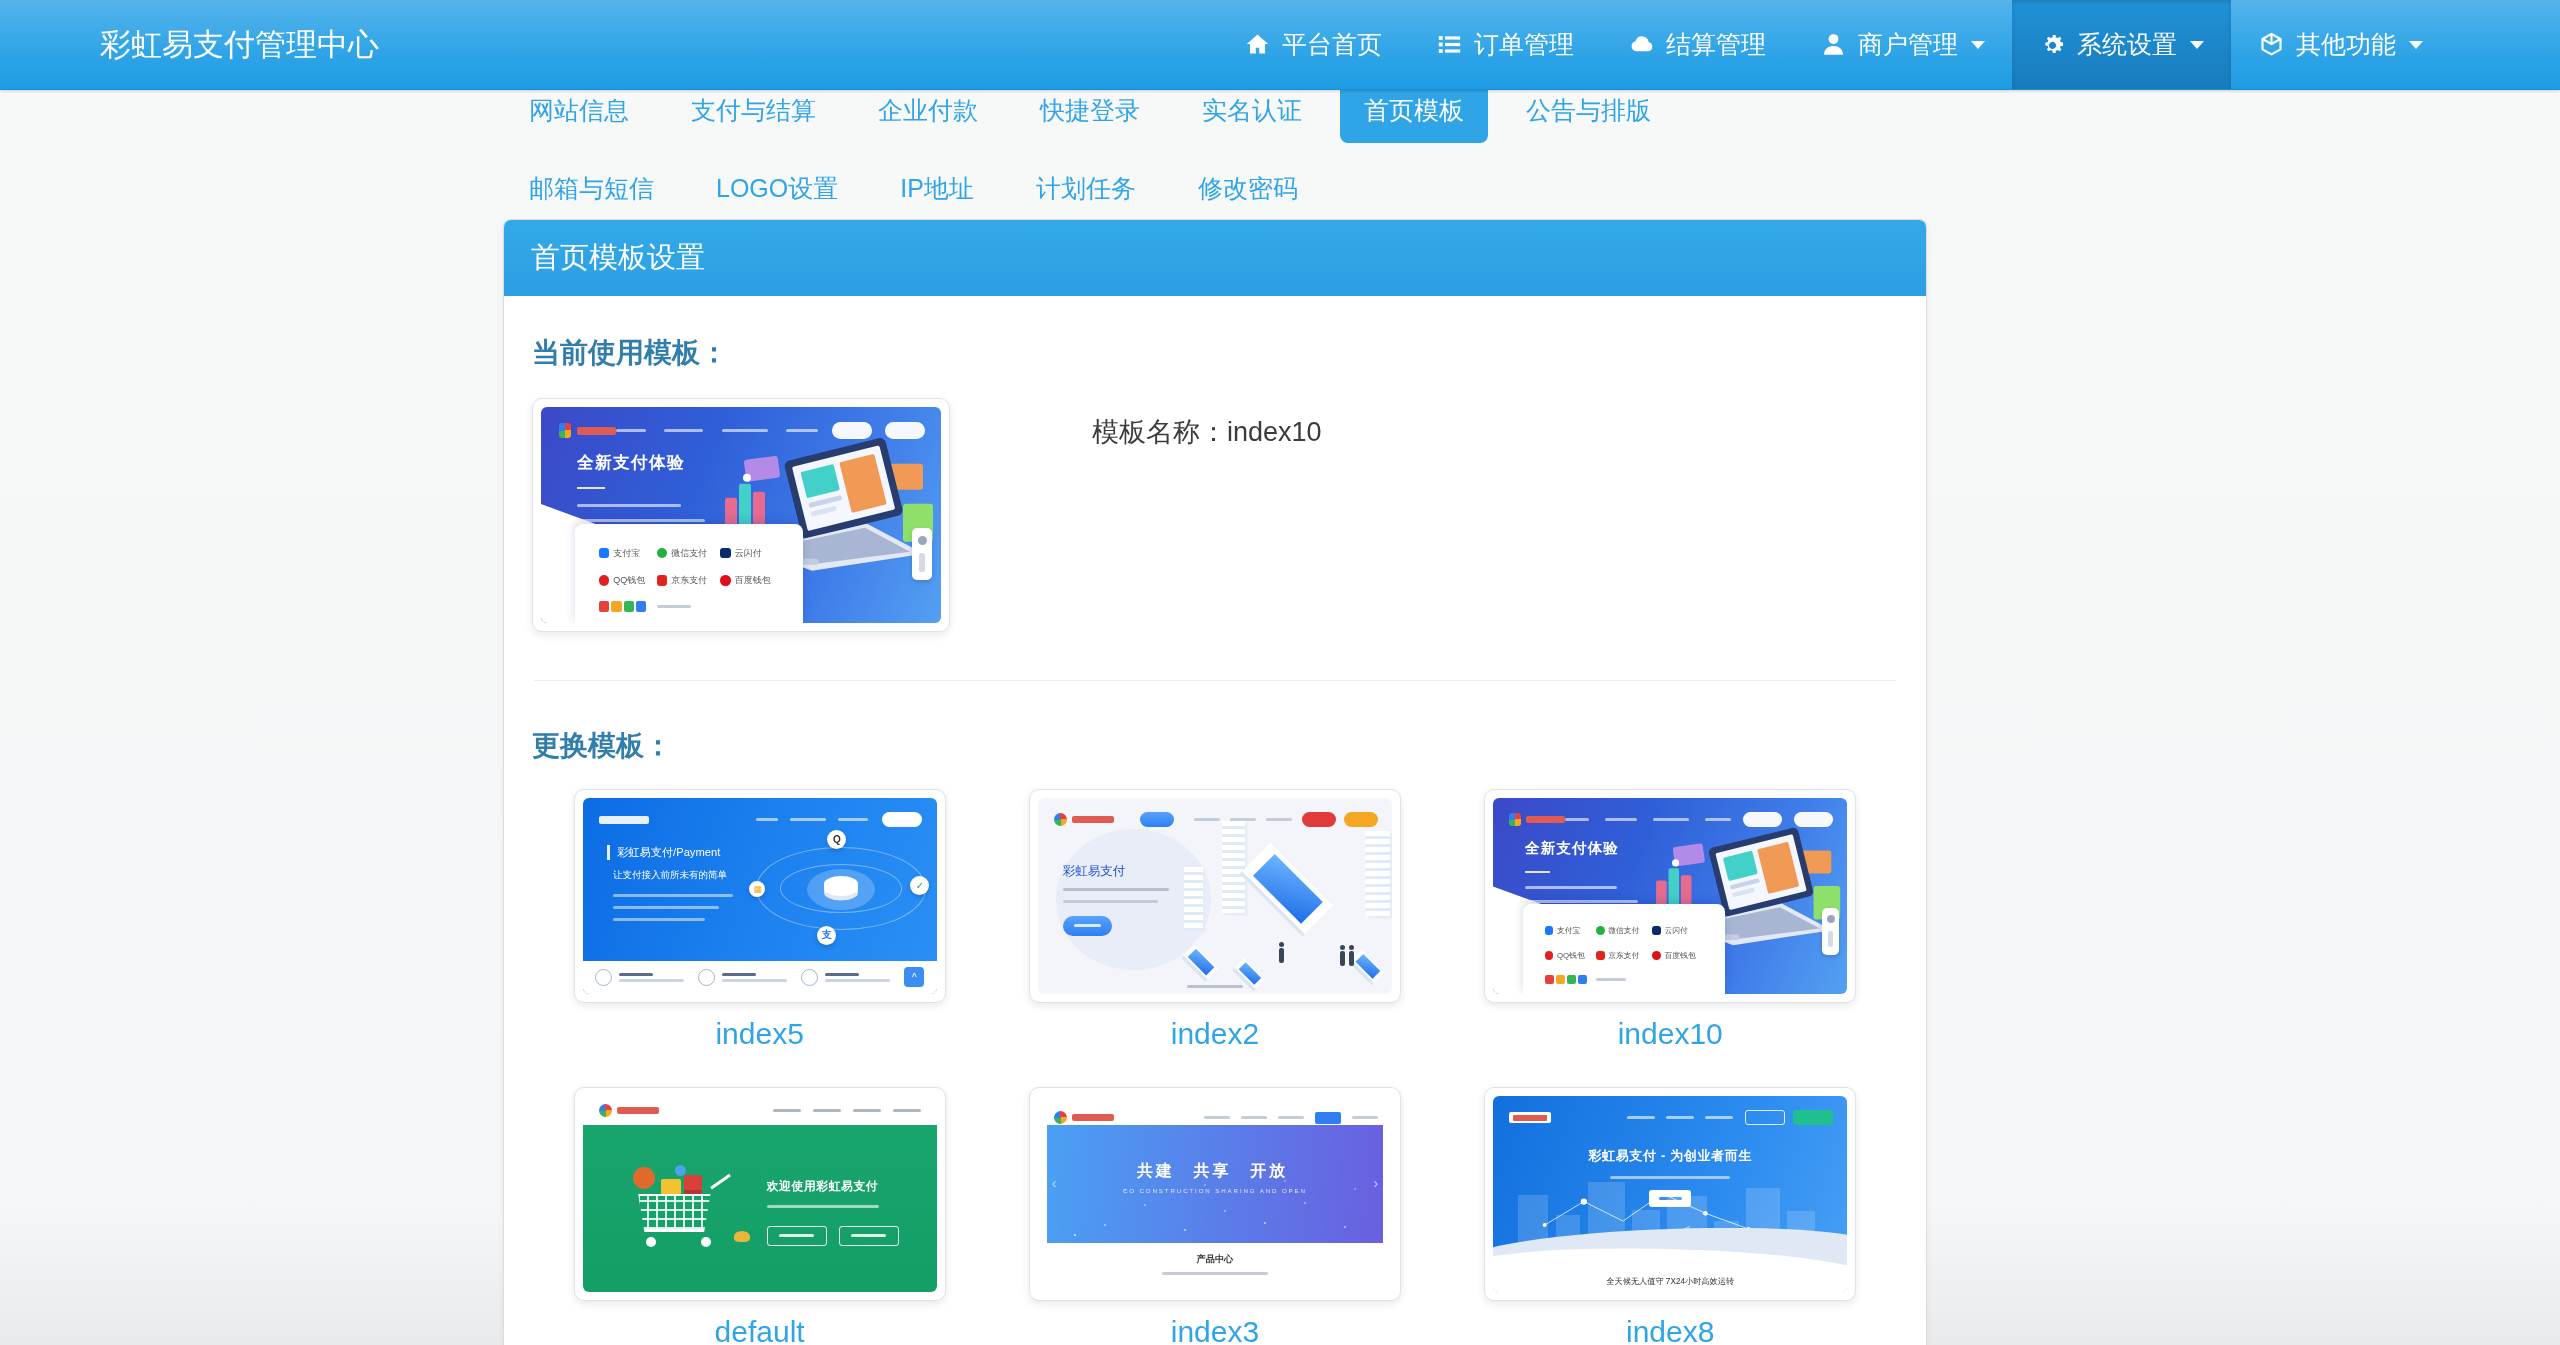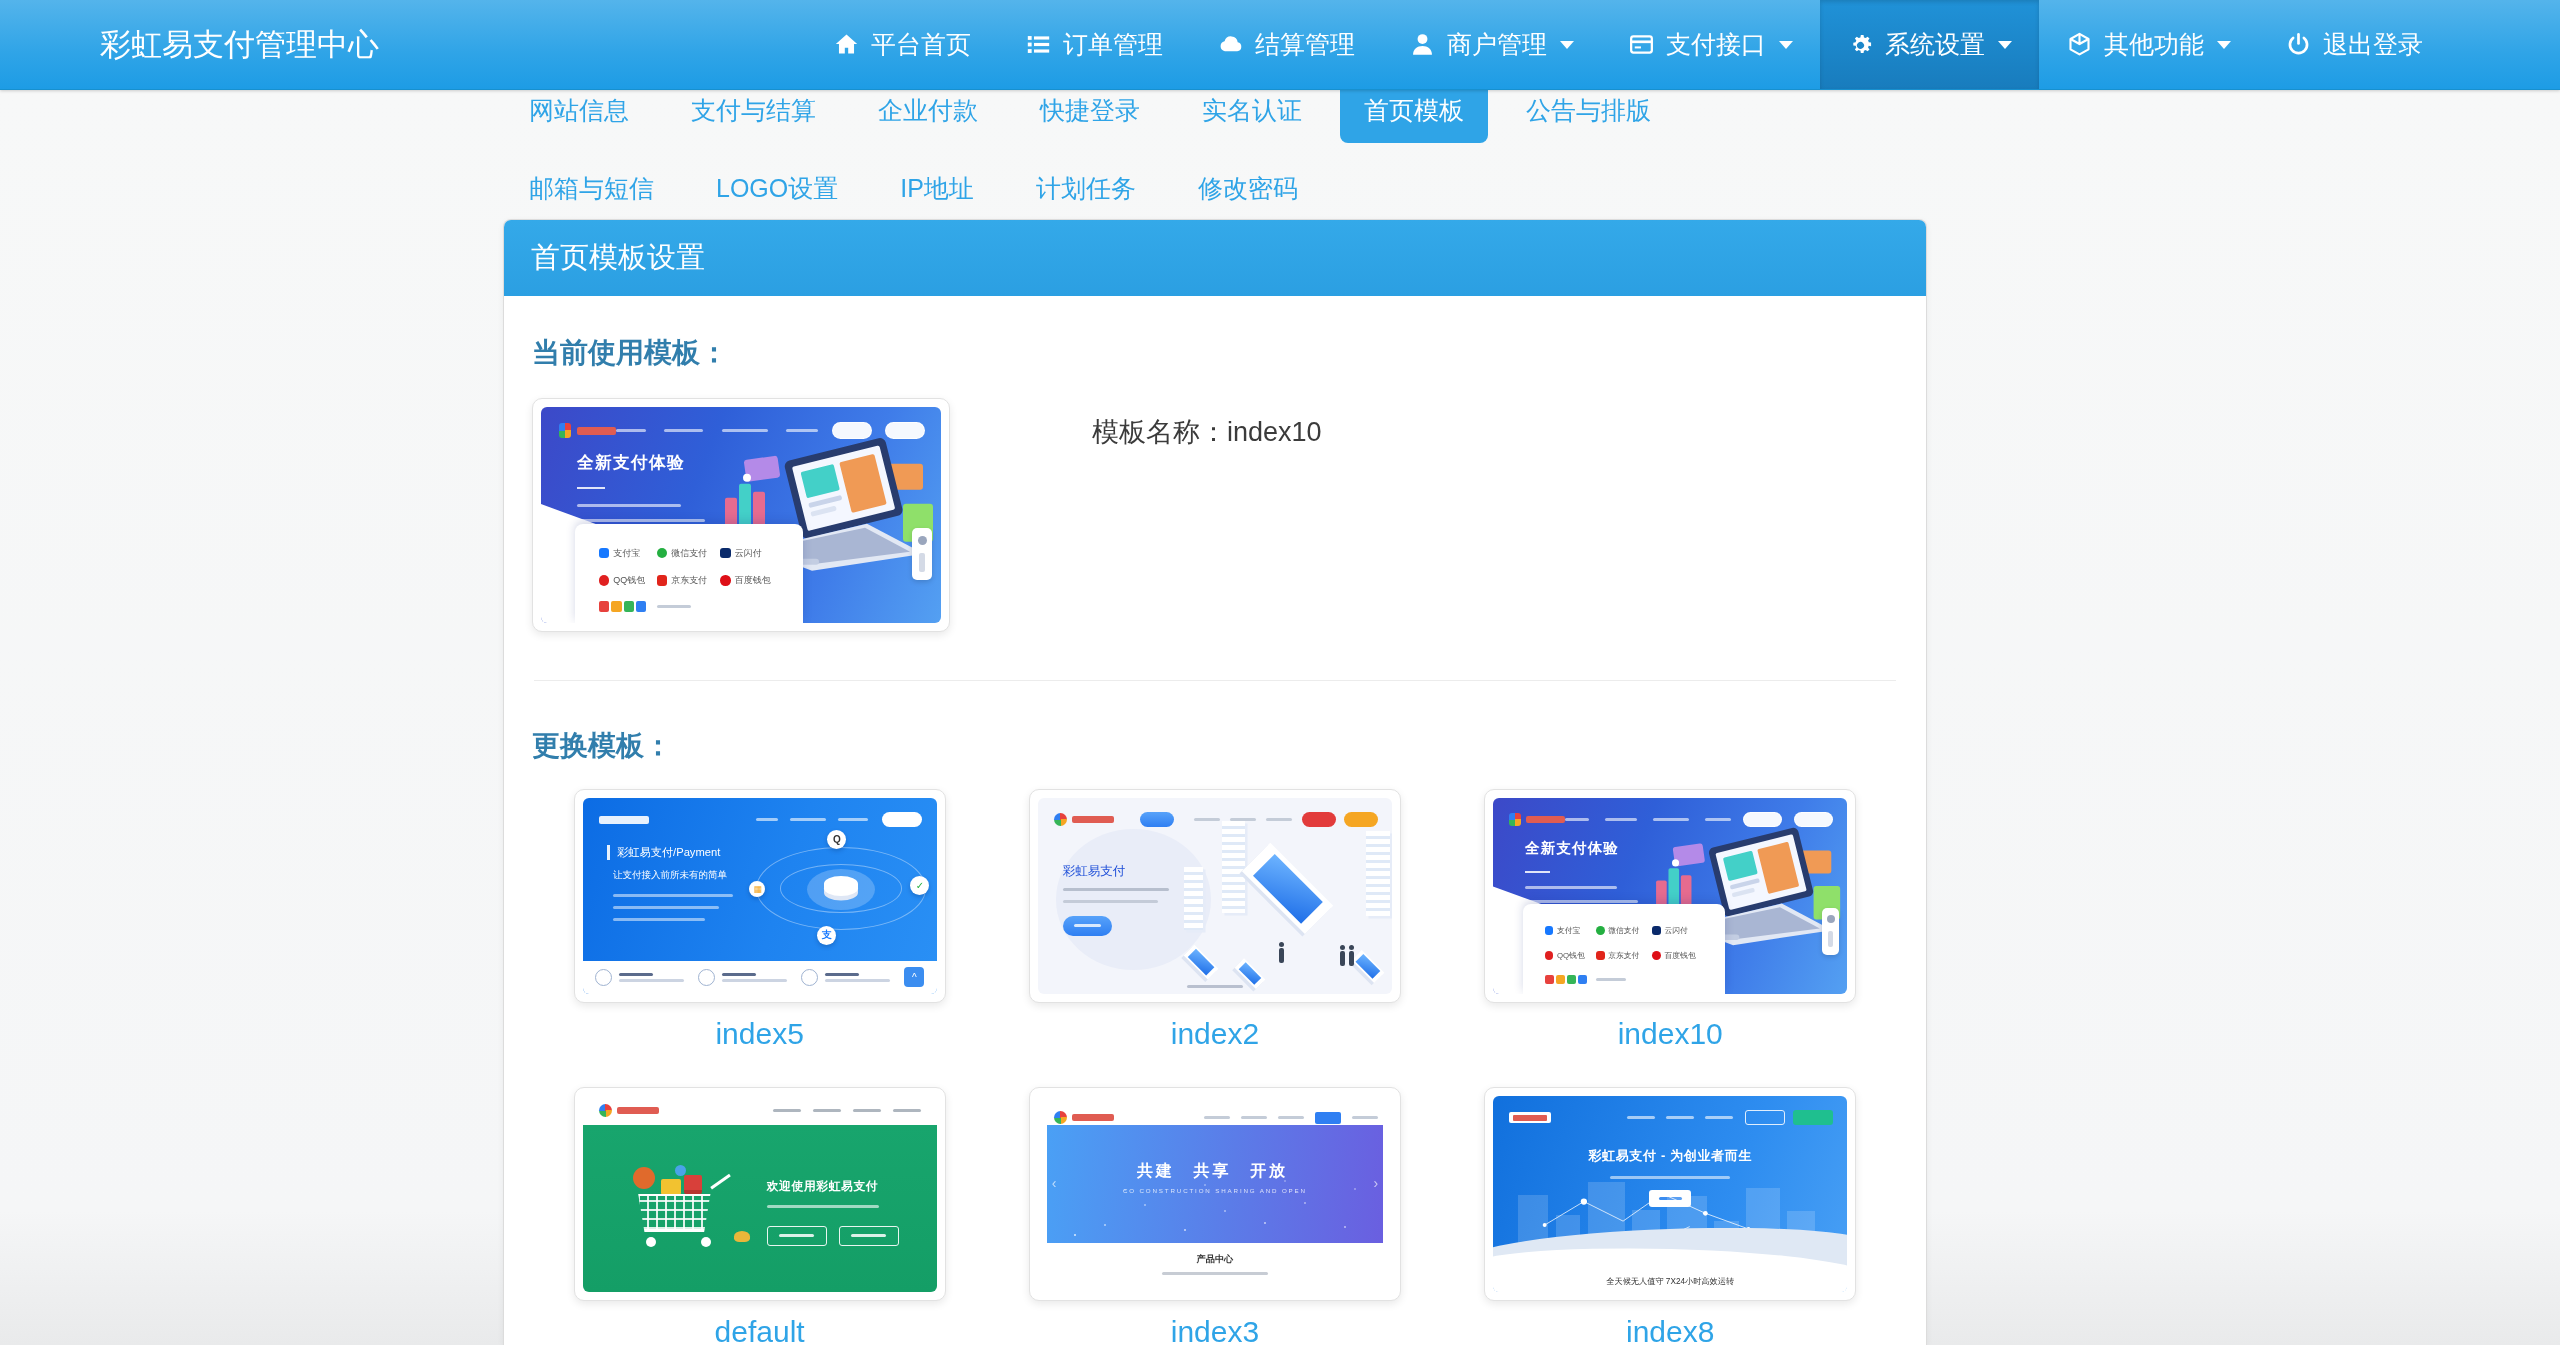--- a/index.html
+++ b/index.html
@@ -241,54 +241,36 @@
     <div class="nav-item">
       <svg viewBox="0 0 24 24">
           <g fill="#fff">
             <circle cx="12" cy="7.2" r="4.4"></circle>
             <path d="M3.6 21c0-4.7 3.7-7.6 8.4-7.6s8.4 2.9 8.4 7.6z"></path>
           </g>
         </svg>
       <span>商户管理</span>
       <span class="caret"></span>
     </div>
-    <div class="nav-item">
-      <svg viewBox="0 0 24 24">
-          <rect x="2.8" y="4.8" width="18.4" height="14.4" rx="2" fill="none" stroke="#fff" stroke-width="2"></rect>
-          <line x1="2.8" y1="9.6" x2="21.2" y2="9.6" stroke="#fff" stroke-width="2.4"></line>
-          <line x1="6" y1="14.6" x2="11.5" y2="14.6" stroke="#fff" stroke-width="1.8"></line>
-        </svg>
-      <span>支付接口</span>
-      <span class="caret"></span>
-    </div>
     <div class="nav-item active">
       <svg viewBox="0 0 24 24">
           <path fill="#fff" fill-rule="evenodd" d="M21.4 13.6l-2.1-.4a7 7 0 0 1-.6 1.5l1.3 1.7-1.7 1.7-1.7-1.3c-.5.3-1 .5-1.5.6l-.4 2.1h-2.4l-.4-2.1a7 7 0 0 1-1.5-.6L8.7 18 7 16.4l1.3-1.7c-.3-.5-.5-1-.6-1.5l-2.1-.4v-2.4l2.1-.4c.1-.5.3-1 .6-1.5L7 6.7 8.7 5l1.7 1.3c.5-.3 1-.5 1.5-.6l.4-2.1h2.4l.4 2.1c.5.1 1 .3 1.5.6L18.3 5 20 6.7l-1.3 1.7c.3.5.5 1 .6 1.5l2.1.4zM14 15.2a3.1 3.1 0 1 0-4-4.8 3.1 3.1 0 0 0 4 4.8z"></path>
         </svg>
       <span>系统设置</span>
       <span class="caret"></span>
     </div>
     <div class="nav-item">
       <svg viewBox="0 0 24 24">
           <g fill="none" stroke="#fff" stroke-width="1.9" stroke-linejoin="round">
             <path d="M12 2.6l8 4.5v9.2l-8 4.5-8-4.5V7.1z"></path>
             <path d="M12 2.6v9M4 7.1l8 4.5 8-4.5"></path>
           </g>
         </svg>
       <span>其他功能</span>
       <span class="caret"></span>
-    </div>
-    <div class="nav-item">
-      <svg viewBox="0 0 24 24">
-          <g fill="none" stroke="#fff" stroke-width="2.4" stroke-linecap="round">
-            <path d="M12 3v8"></path>
-            <path d="M7.2 6.2a7.6 7.6 0 1 0 9.6 0"></path>
-          </g>
-        </svg>
-      <span>退出登录</span>
     </div>
   </div>
 </div>
 
 <div class="tabs">
   <div class="tab-row">
     <div class="tab">网站信息</div>
     <div class="tab">支付与结算</div>
     <div class="tab">企业付款</div>
     <div class="tab">快捷登录</div>

